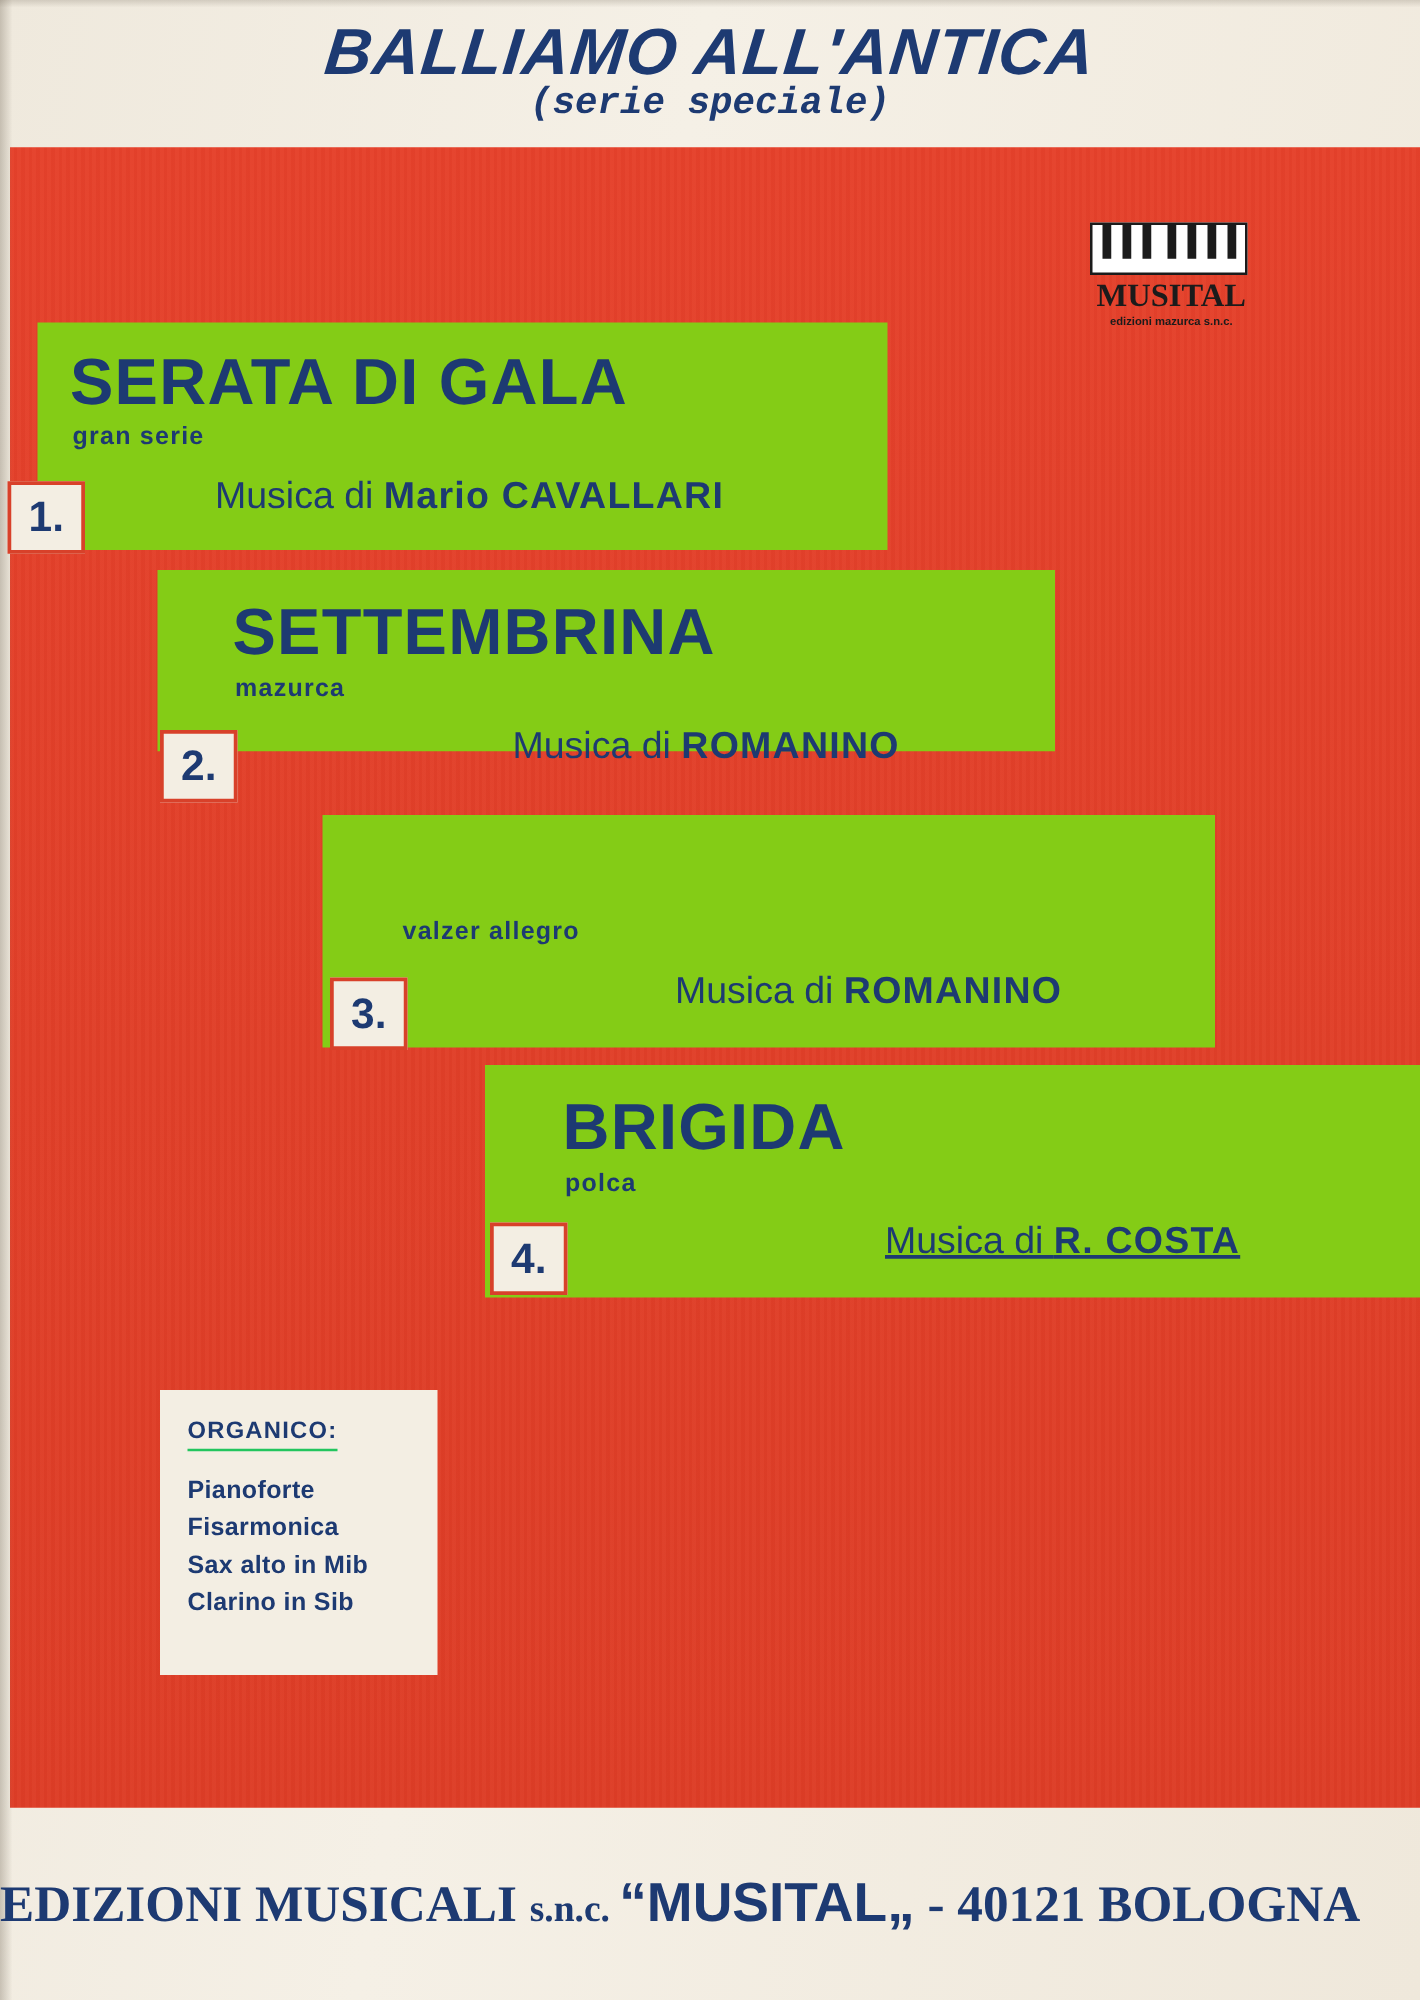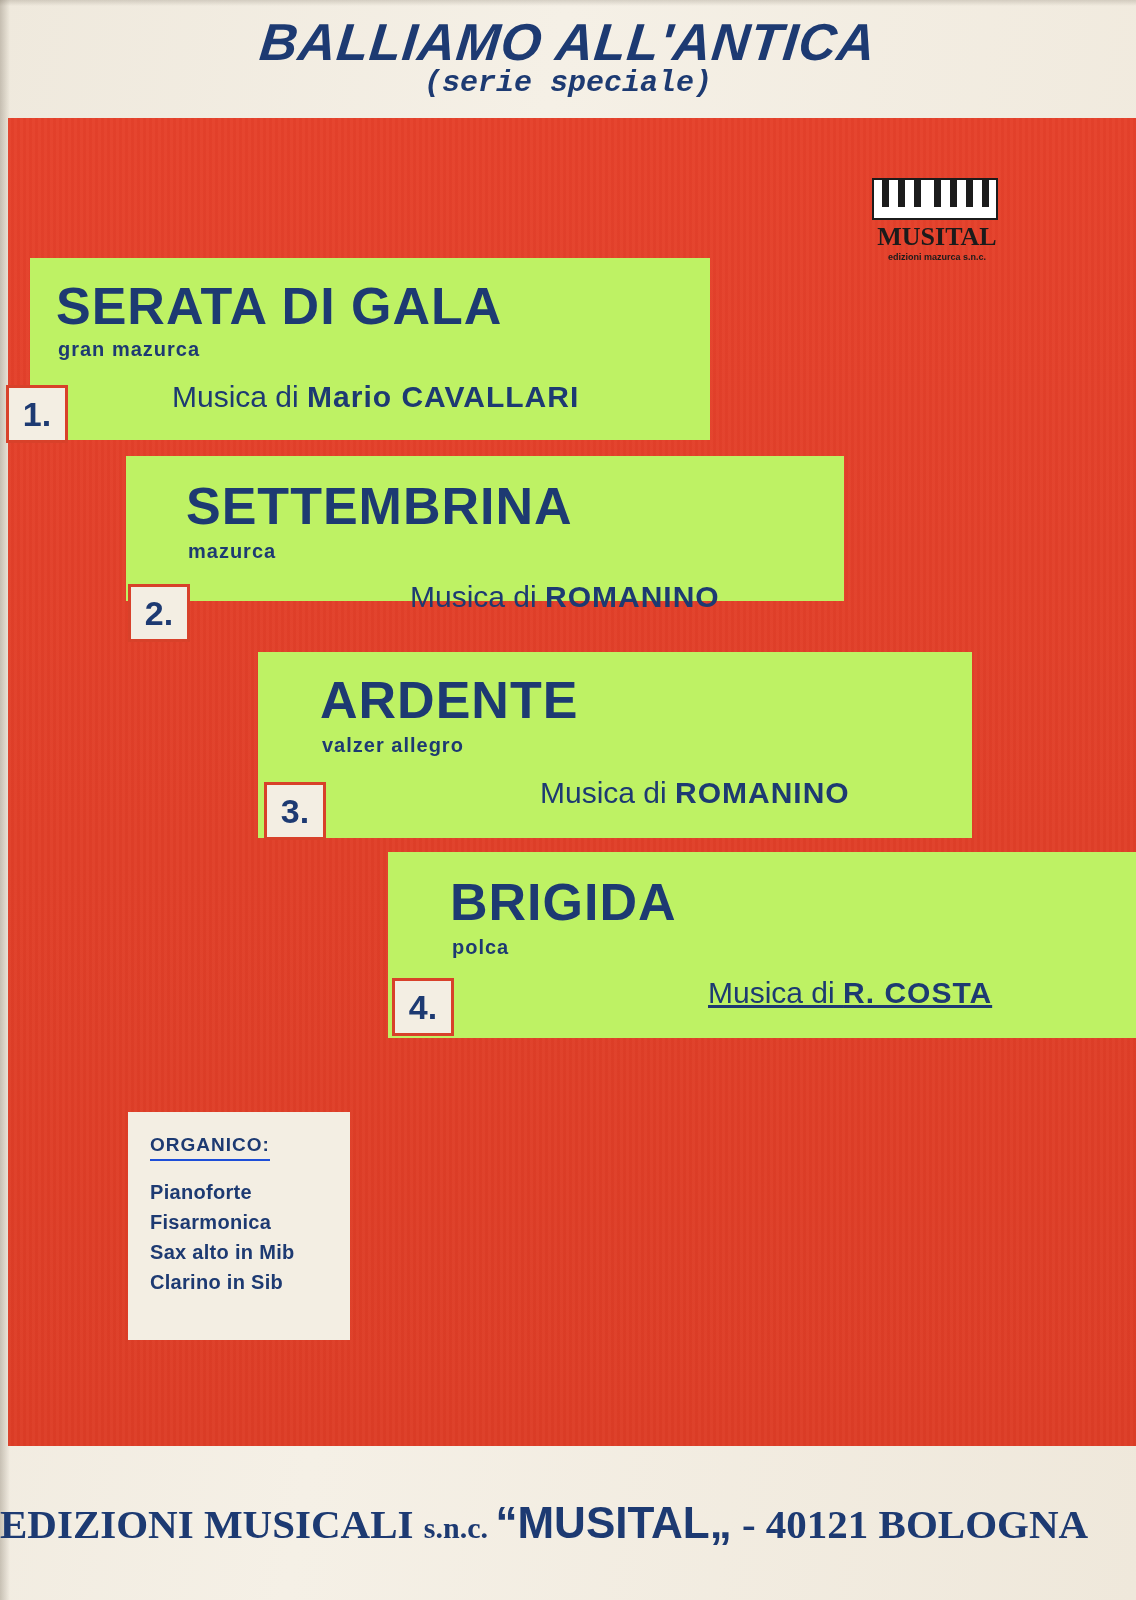--- a/index.html
+++ b/index.html
@@ -105,21 +105,21 @@
   }
   .logo-sub {
     font-size: 9px;
     font-weight: bold;
     color: #1b1b1b;
     letter-spacing: 0px;
   }
   
   .track {
     position: absolute;
-    background: #bef264;
+    background: #84cc16;
     color: #1d3a72;
   }
   .track .title {
     position: absolute;
     font-weight: bold;
     font-size: 52px;
     letter-spacing: 1px;
     white-space: nowrap;
   }
   .track .genre {
@@ -158,21 +158,21 @@
     height: 228px;
     background: #f3eee3;
     color: #1d3a72;
     box-sizing: border-box;
     padding: 22px 0 0 22px;
   }
   .organico .o-title {
     font-size: 19px;
     font-weight: bold;
     letter-spacing: 1px;
-    border-bottom: 2px solid #1d4ed8;
+    border-bottom: 2px solid #22c55e;
     display: inline-block;
     padding-bottom: 3px;
   }
   .organico ul {
     list-style: none;
     margin: 16px 0 0 0;
     padding: 0;
   }
   .organico li {
     font-size: 20px;
@@ -243,34 +243,33 @@
       <div class="k" style="left:76px"></div>
       <div class="k" style="left:92px"></div>
       <div class="k" style="left:108px"></div>
     </div>
     <div class="logo-name">MUSITAL</div>
     <div class="logo-sub">edizioni mazurca s.n.c.</div>
   </div>
 
   <div class="track" style="left:30px; top:258px; width:680px; height:182px;">
     <div class="title" style="left:26px; top:18px;">SERATA DI GALA</div>
-    <div class="genre" style="left:28px; top:80px;">gran mazurca</div>
+    <div class="genre" style="left:28px; top:80px;">gran serie</div>
     <div class="credit" style="left:142px; top:122px;text-align:center;"><span>Musica di </span><b>Mario CAVALLARI</b></div>
   </div>
   <div class="numbox" style="left:6px; top:385px; width:62px; height:58px;">1.</div>
 
   <div class="track" style="left:126px; top:456px; width:718px; height:145px;">
     <div class="title" style="left:60px; top:20px;">SETTEMBRINA</div>
     <div class="genre" style="left:62px; top:84px;">mazurca</div>
     <div class="credit" style="left:284px; top:124px;"><span>Musica di </span><b>ROMANINO</b></div>
   </div>
   <div class="numbox" style="left:128px; top:584px; width:62px; height:58px;">2.</div>
 
   <div class="track" style="left:258px; top:652px; width:714px; height:186px;">
-    <div class="title" style="left:62px; top:18px;">ARDENTE</div>
     <div class="genre" style="left:64px; top:82px;">valzer allegro</div>
     <div class="credit" style="left:282px; top:124px;"><span>Musica di </span><b>ROMANINO</b></div>
   </div>
   <div class="numbox" style="left:264px; top:782px; width:62px; height:58px;">3.</div>
 
   <div class="track" style="left:388px; top:852px; width:748px; height:186px;padding-left:10px;">
     <div class="title" style="left:62px; top:20px;">BRIGIDA</div>
     <div class="genre" style="left:64px; top:84px;">polca</div>
     <div class="credit" style="left:320px; top:124px;text-decoration:underline;"><span>Musica di </span><b>R. COSTA</b></div>
   </div>

